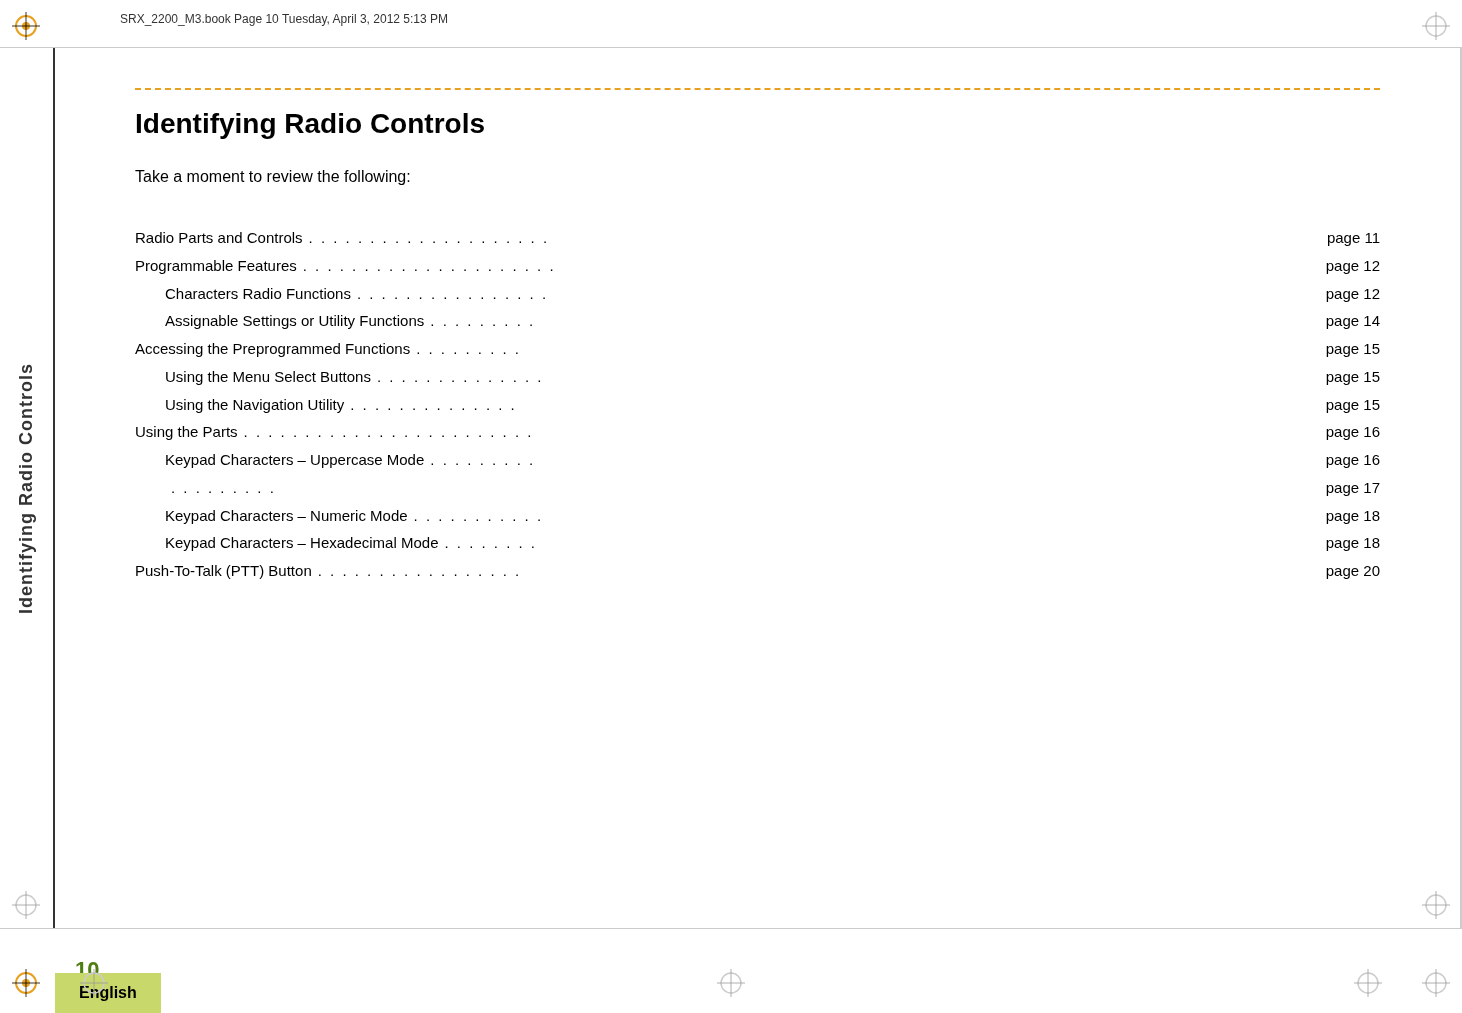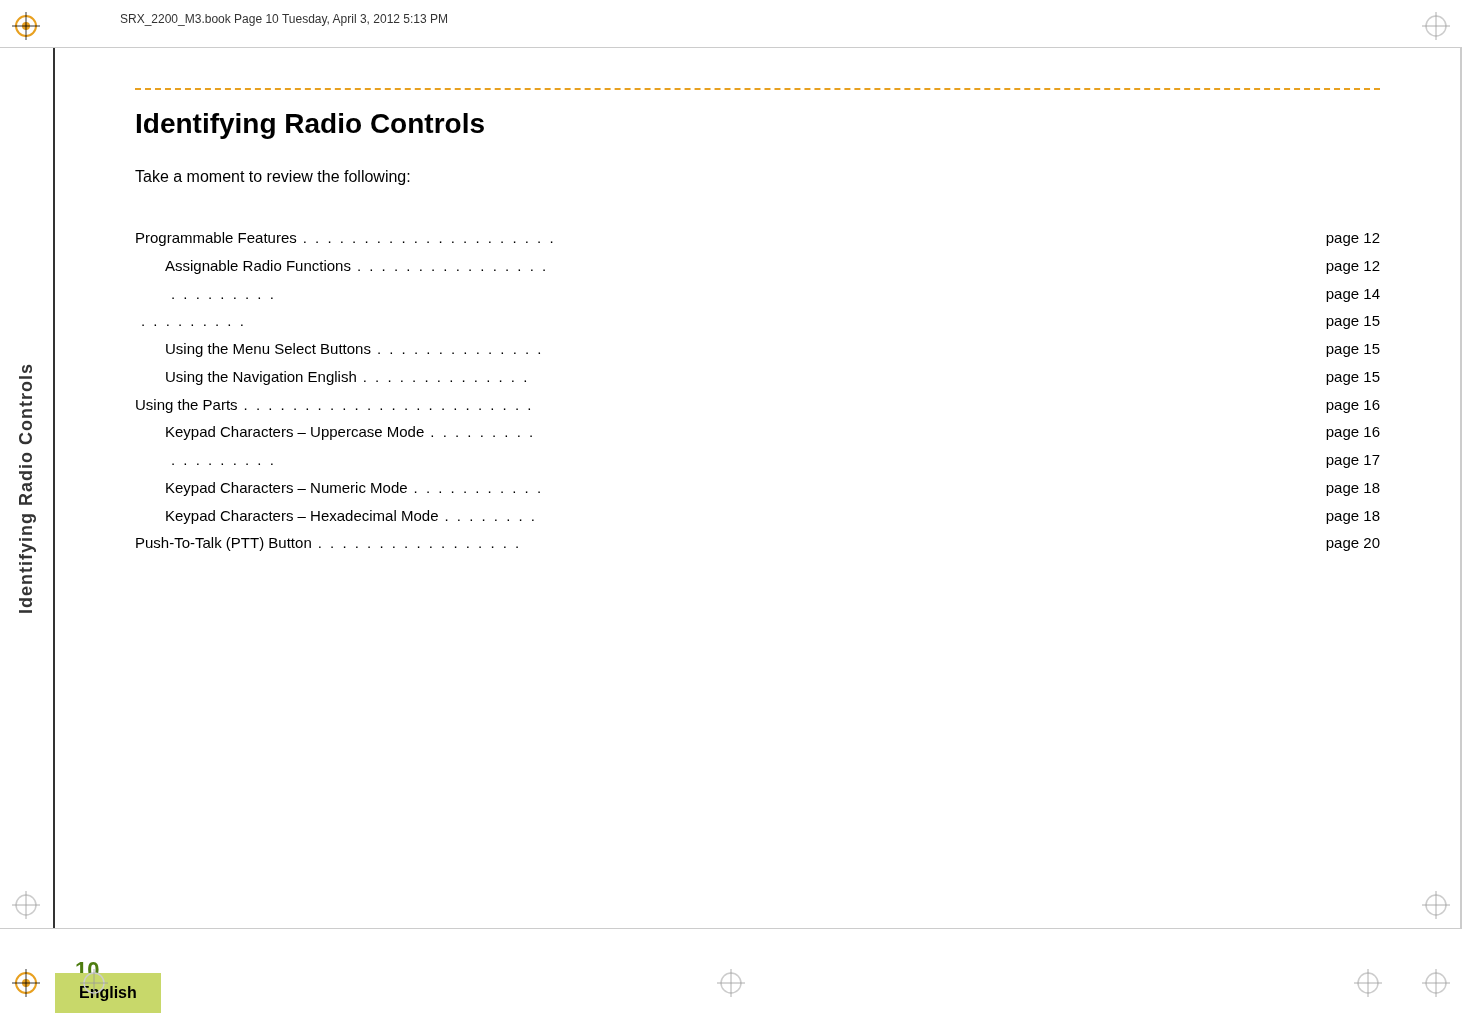--- a/index.html
+++ b/index.html
@@ -222,45 +222,52 @@
 
   <div class="main-content">
 
     <div class="dashed-line"></div>
 
     <h1 class="page-title">Identifying Radio Controls</h1>
 
     <p class="intro-text">Take a moment to review the following:</p>
 
     <ul class="toc-list" id="toc-container">
+    <li class="toc-item">
+          <span class="toc-label">Radio Parts and Controls</span>
+          <span class="toc-dots">. . . . . . . . . . . . . . . . . . . .</span>
+          <span class="toc-page">page 11</span>
+        </li>
         <li class="toc-item">
           <span class="toc-label">Programmable Features</span>
           <span class="toc-dots">. . . . . . . . . . . . . . . . . . . . .</span>
           <span class="toc-page">page 12</span>
         </li>
         <li class="toc-item indent1">
-          <span class="toc-label">Assignable Radio Functions</span>
+          <span class="toc-label">Characters Radio Functions</span>
           <span class="toc-dots">. . . . . . . . . . . . . . . .</span>
           <span class="toc-page">page 12</span>
         </li>
         <li class="toc-item indent1">
+          <span class="toc-label">Assignable Settings or Utility Functions</span>
           <span class="toc-dots"> . . . . . . . . .</span>
           <span class="toc-page">page 14</span>
         </li>
         <li class="toc-item">
+          <span class="toc-label">Accessing the Preprogrammed Functions</span>
           <span class="toc-dots"> . . . . . . . . .</span>
           <span class="toc-page">page 15</span>
         </li>
         <li class="toc-item indent1">
           <span class="toc-label">Using the Menu Select Buttons</span>
           <span class="toc-dots">. . . . . . . . . . . . . .</span>
           <span class="toc-page">page 15</span>
         </li>
         <li class="toc-item indent1">
-          <span class="toc-label">Using the Navigation English</span>
+          <span class="toc-label">Using the Navigation Utility</span>
           <span class="toc-dots"> . . . . . . . . . . . . . .</span>
           <span class="toc-page">page 15</span>
         </li>
         <li class="toc-item">
           <span class="toc-label">Using the Parts</span>
           <span class="toc-dots">. . . . . . . . . . . . . . . . . . . . . . . .</span>
           <span class="toc-page">page 16</span>
         </li>
         <li class="toc-item indent1">
           <span class="toc-label">Keypad Characters – Uppercase Mode</span>

